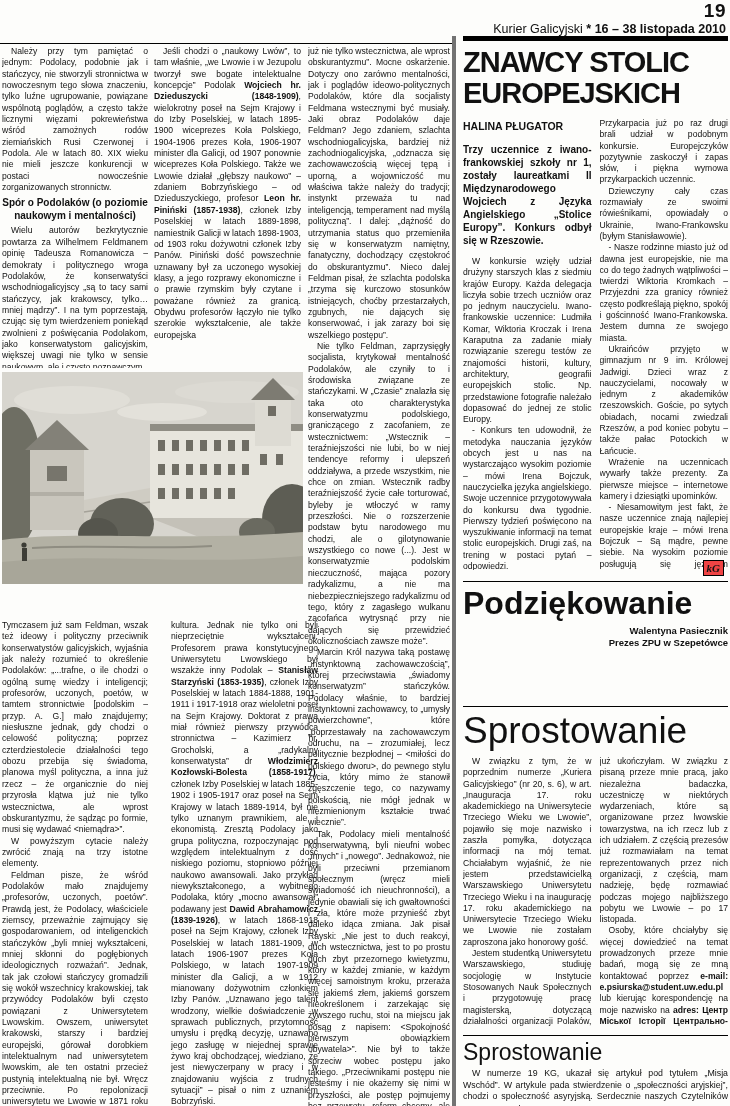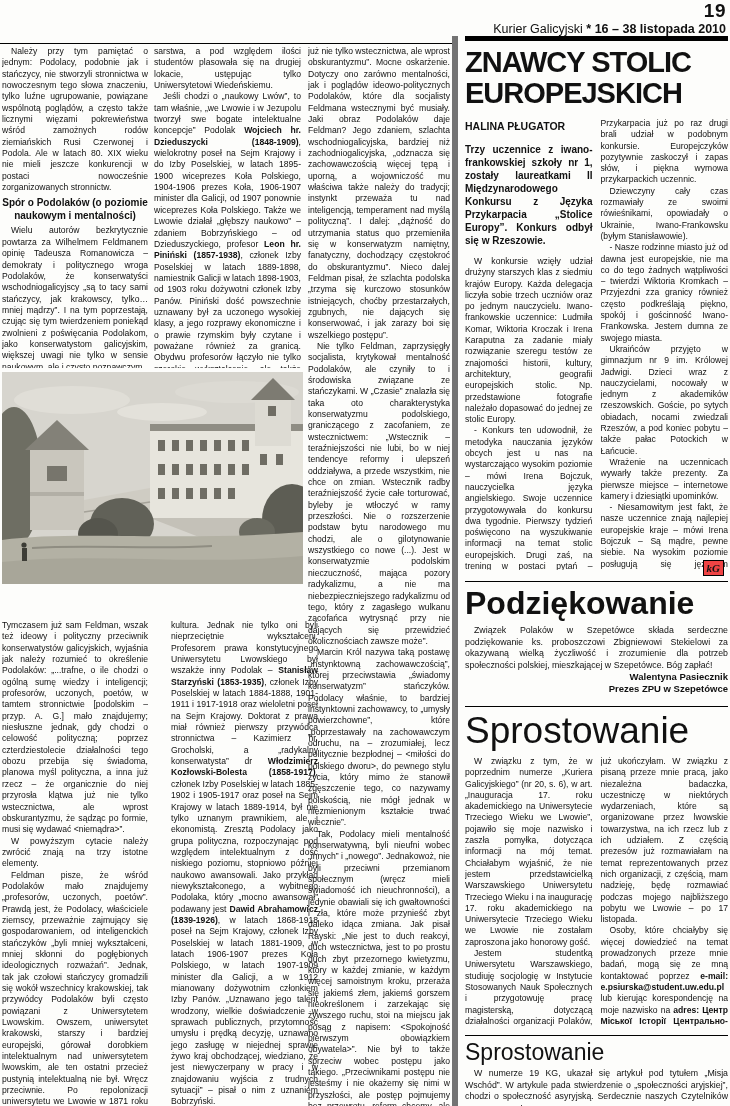--- a/index.html
+++ b/index.html
@@ -20,21 +20,21 @@
   .colA-top{left:2px;top:0;width:146px;height:322px;}
   .colB-top{left:154px;top:0;width:147px;height:322px;}
   .colA-bot{left:2px;top:574px;width:146px;height:486px;}
   .colB-bot{left:171px;top:574px;width:147px;height:486px;}
   .colC{left:308px;top:0;width:142px;height:1060px;}
   .figure{position:absolute;left:2px;top:326px;width:301px;}
   .figure svg{display:block;width:301px;height:212px;}
   .figcap{font-size:10.5px;font-weight:bold;margin-top:4px;}
   
   .right-block{position:absolute;top:36px;left:452px;width:278px;height:1070px;
-               border-left:6px solid #737373;box-sizing:border-box;padding:0 2px 0 7px;}
+               border-left:4px solid #737373;box-sizing:border-box;padding:0 2px 0 7px;}
   .top-bar{height:5px;background:#000;margin-bottom:3px;}
   .sec{overflow:hidden;position:relative;}
   .sec-znawcy{height:534px;}
   .znawcy-title{font-size:29px;line-height:31px;font-weight:bold;letter-spacing:-1px;margin:3px 0 9px;}
   .two-col{display:flex;gap:8px;}
   .rcol{width:129px;overflow:hidden;text-align:justify;font-size:8.6px;line-height:11.3px;}
   .rcol p{margin:0;text-indent:9px;}
   .rcol p.nf{text-indent:0;}
   .rcol p.byline{text-indent:0;text-align:left;font-weight:bold;font-size:10.5px;line-height:13px;margin:2px 0 10px;}
   .rcol p.lead{text-indent:0;font-weight:bold;font-size:10px;line-height:13px;margin-bottom:9px;}
@@ -67,21 +67,20 @@
   </div>
   <div class="header-rule"></div>
 
   <div class="left-block">
     <div class="col colA-top">
         <p>Należy przy tym pamiętać o jednym: Podolacy, podobnie jak i stańczycy, nie stworzyli stronnictwa w nowoczesnym tego słowa znaczeniu, tylko luźne ugrupowanie, powiązane wspólnotą poglądów, a często także licznymi więzami pokrewieństwa wśród zamożnych rodów ziemiańskich Rusi Czerwonej i Podola. Ale w latach 80. XIX wieku nie mieli jeszcze konkurencji w postaci nowocześnie zorganizowanych stronnictw.</p>
         <p class="h">Spór o Podolaków (o poziomie naukowym i mentalności)</p>
         <p>Wielu autorów bezkrytycznie powtarza za Wilhelmem Feldmanem opinię Tadeusza Romanowicza – demokraty i politycznego wroga Podolaków, że konserwatyści wschodniogalicyjscy „są to tacy sami stańczycy, jak krakowscy, tylko… mniej mądrzy”. I na tym poprzestają, czując się tym twierdzeniem poniekąd zwolnieni z poświęcania Podolakom, jako konserwatystom galicyjskim, większej uwagi nie tylko w sensie naukowym, ale i czysto poznawczym.</p>
       </div>
     <div class="col colB-top">
-        <p class="nf">sarstwa, a pod względem ilości studentów plasowała się na drugiej lokacie, ustępując tylko Uniwersytetowi Wiedeńskiemu.</p>
         <p>Jeśli chodzi o „naukowy Lwów”, to tam właśnie, „we Lwowie i w Jezupolu tworzył swe bogate intelektualne koncepcje” Podolak <b>Wojciech hr. Dzieduszycki (1848-1909)</b>, wielokrotny poseł na Sejm Krajowy i do Izby Poselskiej, w latach 1895-1900 wiceprezes Koła Polskiego, 1904-1906 prezes Koła, 1906-1907 minister dla Galicji, od 1907 ponownie wiceprezes Koła Polskiego. Także we Lwowie działał „głębszy naukowo” – zdaniem Bobrzyńskiego – od Dzieduszyckiego, profesor <b>Leon hr. Piniński (1857-1938)</b>, członek Izby Poselskiej w latach 1889-1898, namiestnik Galicji w latach 1898-1903, od 1903 roku dożywotni członek Izby Panów. Piniński dość powszechnie uznawany był za uczonego wysokiej klasy, a jego rozprawy ekonomiczne i o prawie rzymskim były czytane i poważane również za granicą. Obydwu profesorów łączyło nie tylko szerokie wykształcenie, ale także europejska</p>
       </div>
 
     <div class="figure">
       <svg viewBox="0 0 301 212" preserveAspectRatio="none" role="img">
         <rect width="301" height="212" fill="#d7d5ce"></rect>
         <ellipse cx="70" cy="28" rx="58" ry="14" fill="#e0ded7"></ellipse>
         <ellipse cx="235" cy="20" rx="62" ry="11" fill="#dcdad3"></ellipse>
         <ellipse cx="160" cy="40" rx="45" ry="9" fill="#e3e1da"></ellipse>
 
@@ -155,42 +154,41 @@
   </div>
 
   <div class="right-block">
     <div class="top-bar"></div>
 
     <div class="sec sec-znawcy">
       <h1 class="znawcy-title">ZNAWCY STOLIC EUROPEJSKICH</h1>
       <div class="two-col znawcy-cols">
         <div class="rcol">
             <p class="byline">HALINA PŁUGATOR</p>
-            <p class="lead">Trzy uczennice z iwano-frankowskiej szkoły nr 1, zostały laureatkami II Międzynarodowego Konkursu z Języka Przykarpacia „Stolice Europy”. Konkurs odbył się w Rzeszowie.</p>
+            <p class="lead">Trzy uczennice z iwano-frankowskiej szkoły nr 1, zostały laureatkami II Międzynarodowego Wojciech z Języka Angielskiego „Stolice Europy”. Konkurs odbył się w Rzeszowie.</p>
             <p>W konkursie wzięły udział drużyny starszych klas z siedmiu krajów Europy. Każda delegacja liczyła sobie trzech uczniów oraz po jednym nauczycielu. Iwano-frankowskie uczennice: Ludmiła Komar, Wiktoria Kroczak i Irena Karaputna za zadanie miały rozwiązanie szeregu testów ze znajomości historii, kultury, architektury, geografii europejskich stolic. Np. przedstawione fotografie należało dopasować do jednej ze stolic Europy.</p>
             <p>- Konkurs ten udowodnił, że metodyka nauczania języków obcych jest u nas na wystarczająco wysokim poziomie – mówi Irena Bojczuk, nauczycielka języka angielskiego. Swoje uczennice przygotowywała do konkursu dwa tygodnie. Pierwszy tydzień poświęcono na wyszukiwanie informacji na temat stolic europejskich. Drugi zaś, na trening w postaci pytań – odpowiedzi.</p>
           </div>
         <div class="rcol">
             <p class="nf">Przykarpacia już po raz drugi brali udział w podobnym konkursie. Europejczyków pozytywnie zaskoczył i zapas słów, i piękna wymowa przykarpackich uczennic.</p>
             <p>Dziewczyny cały czas rozmawiały ze swoimi rówieśnikami, opowiadały o Ukrainie, Iwano-Frankowsku (byłym Stanisławowie).</p>
             <p>- Nasze rodzinne miasto już od dawna jest europejskie, nie ma co do tego żadnych wątpliwości – twierdzi Wiktoria Kromkach – Przyjezdni zza granicy również często podkreślają piękno, spokój i gościnność Iwano-Frankowska. Jestem dumna ze swojego miasta.</p>
             <p>Ukraińców przyjęto w gimnazjum nr 9 im. Królowej Jadwigi. Dzieci wraz z nauczycielami, nocowały w jednym z akademików rzeszowskich. Goście, po sytych obiadach, nocami zwiedzali Rzeszów, a pod koniec pobytu – także pałac Potockich w Łańcucie.</p>
             <p>Wrażenie na uczennicach wywarły także prezenty. Za pierwsze miejsce – internetowe kamery i dziesiątki upominków.</p>
             <p>- Niesamowitym jest fakt, że nasze uczennice znają najlepiej europejskie kraje – mówi Irena Bojczuk – Są mądre, pewne siebie. Na wysokim poziomie posługują się językiem angielskim, godnie prezentują Ukrainę.</p>
           </div>
       </div>
       <div class="kg-box">kG</div>
     </div>
 
     <hr class="rule">
 
     <div class="sec sec-podz">
       <h2 class="podz-title">Podziękowanie</h2>
       <div class="wide-body">
-          <p>Związek Polaków w Szepetówce składa serdeczne podziękowanie ks. proboszczowi Zbigniewowi Stekielowi za okazywaną wielką życzliwość i zrozumienie dla potrzeb społeczności polskiej, mieszkającej w Szepetówce. Bóg zapłać!</p>
           <p class="sign">Walentyna Pasiecznik</p>
           <p class="sign">Prezes ZPU w Szepetówce</p>
         </div>
     </div>
 
     <hr class="rule">
 
     <div class="sec sec-spr1">
       <h2 class="spr1-title">Sprostowanie</h2>
       <div class="two-col spr-cols">

